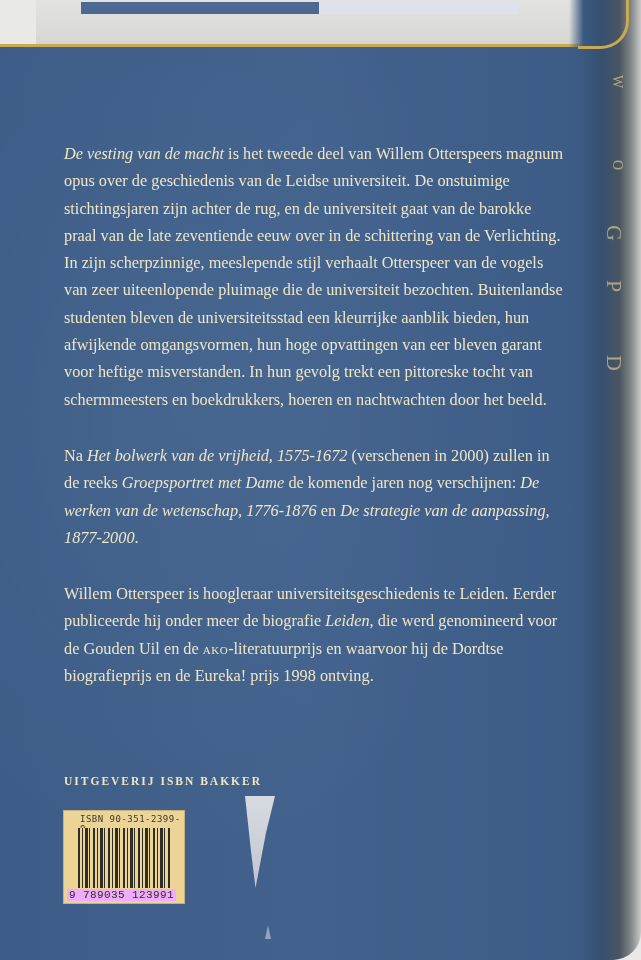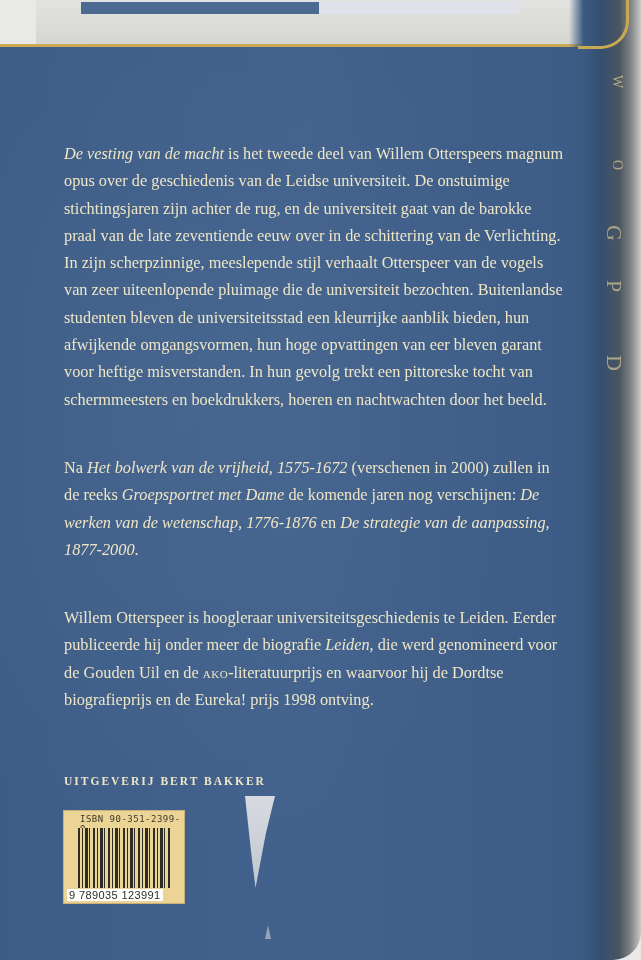--- a/index.html
+++ b/index.html
@@ -41,21 +41,21 @@
     }
     .spine-text {
       position: absolute; color: #c8b98e; font-size: 22px; letter-spacing: 2px;
       writing-mode: vertical-rl; opacity: 0.8;
     }
     .content {
       position: absolute; left: 64px; top: 140px; width: 500px;
       color: #efe6c6; font-size: 16.3px; line-height: 27.3px;
     }
     .content p { margin: 0; }
-    .content p.gap { margin-top: 41px; }
+    .content p.gap { margin-top: 29px; }
     i { font-style: italic; }
     .sc { font-variant: small-caps; letter-spacing: 0.5px; }
     .publisher {
       position: absolute; left: 64px; top: 775px; color: #efe6c6;
       font-size: 11.5px; letter-spacing: 2px; font-weight: bold;
     }
     .isbn-box {
       position: absolute; left: 63px; top: 810px; width: 120px; height: 92px;
       background: #ecd496; border: 1px solid #c7b27a;
     }
@@ -63,22 +63,22 @@
       position: absolute; left: 16px; top: 3px; font-family: "DejaVu Sans Mono", monospace;
       font-size: 9px; color: #3a3a2a; letter-spacing: 0.5px;
     }
     .bars {
       position: absolute; left: 14px; top: 17px; width: 94px; height: 60px;
       background: repeating-linear-gradient(90deg,
         #2e2e24 0 2px, #ecd496 2px 4px, #2e2e24 4px 5px, #ecd496 5px 7px,
         #2e2e24 7px 10px, #ecd496 10px 11px, #2e2e24 11px 12px, #ecd496 12px 15px);
     }
     .isbn-digits {
-      position: absolute; left: 3px; bottom: 2px; font-family: Liberation Sans, sans-serif;
-      font-size: 11px; color: #2e2e24; background: #ffffff; padding: 0 2px;
+      position: absolute; left: 3px; bottom: 2px; font-family: Liberation Mono, monospace;
+      font-size: 11px; color: #2e2e24; background: #f0abfc; padding: 0 2px;
       letter-spacing: 0.4px;
     }
     .shard {
       position: absolute; left: 245px; top: 796px; width: 30px; height: 92px;
       background: linear-gradient(180deg, #e8e8ea, #cfd1d6);
       clip-path: polygon(0 0, 100% 0, 70% 40%, 35% 100%, 20% 60%);
       opacity: 0.9;
     }
     .scratch {
       position: absolute; left: 265px; top: 925px; width: 6px; height: 14px;
@@ -110,21 +110,21 @@
   </p>
   <p>In zijn scherpzinnige, meeslepende stijl verhaalt Otterspeer van de vogels van zeer uiteenlopende pluimage die de universiteit bezochten. Buitenlandse studenten bleven de universiteitsstad een kleurrijke aanblik bieden, hun afwijkende omgangsvormen, hun hoge opvattingen van eer bleven garant voor heftige misverstanden. In hun gevolg trekt een pittoreske tocht van schermmeesters en boekdrukkers, hoeren en nachtwachten door het beeld.</p>
   <p class="gap">
     <span>Na </span><i>Het bolwerk van de vrijheid, 1575-1672</i><span> (verschenen in 2000) zullen in de reeks </span><i>Groepsportret met Dame</i><span> de komende jaren nog verschijnen: </span><i>De werken van de wetenschap, 1776-1876</i><span> en </span><i>De strategie van de aanpassing, 1877-2000</i><span>.</span>
   </p>
   <p class="gap">
     <span>Willem Otterspeer  is hoogleraar universiteitsgeschiedenis te Leiden. Eerder publiceerde hij onder meer de biografie </span><i>Leiden</i><span>, die werd genomineerd voor de Gouden Uil en de </span><span class="sc">ako</span><span>-literatuurprijs en waarvoor hij de Dordtse biografieprijs en de Eureka! prijs 1998 ontving.</span>
   </p>
 </div>
 
-<div class="publisher">UITGEVERIJ BERT BAKKER</div>
+<div class="publisher">UITGEVERIJ ISBN BAKKER</div>
 
 <div class="isbn-box">
   <span class="isbn-label">ISBN 90-351-2399-9</span>
   <div class="bars"></div>
   <span class="isbn-digits">9 789035 123991</span>
 </div>
 
 <div class="shard"></div>
 <div class="scratch"></div>
 

